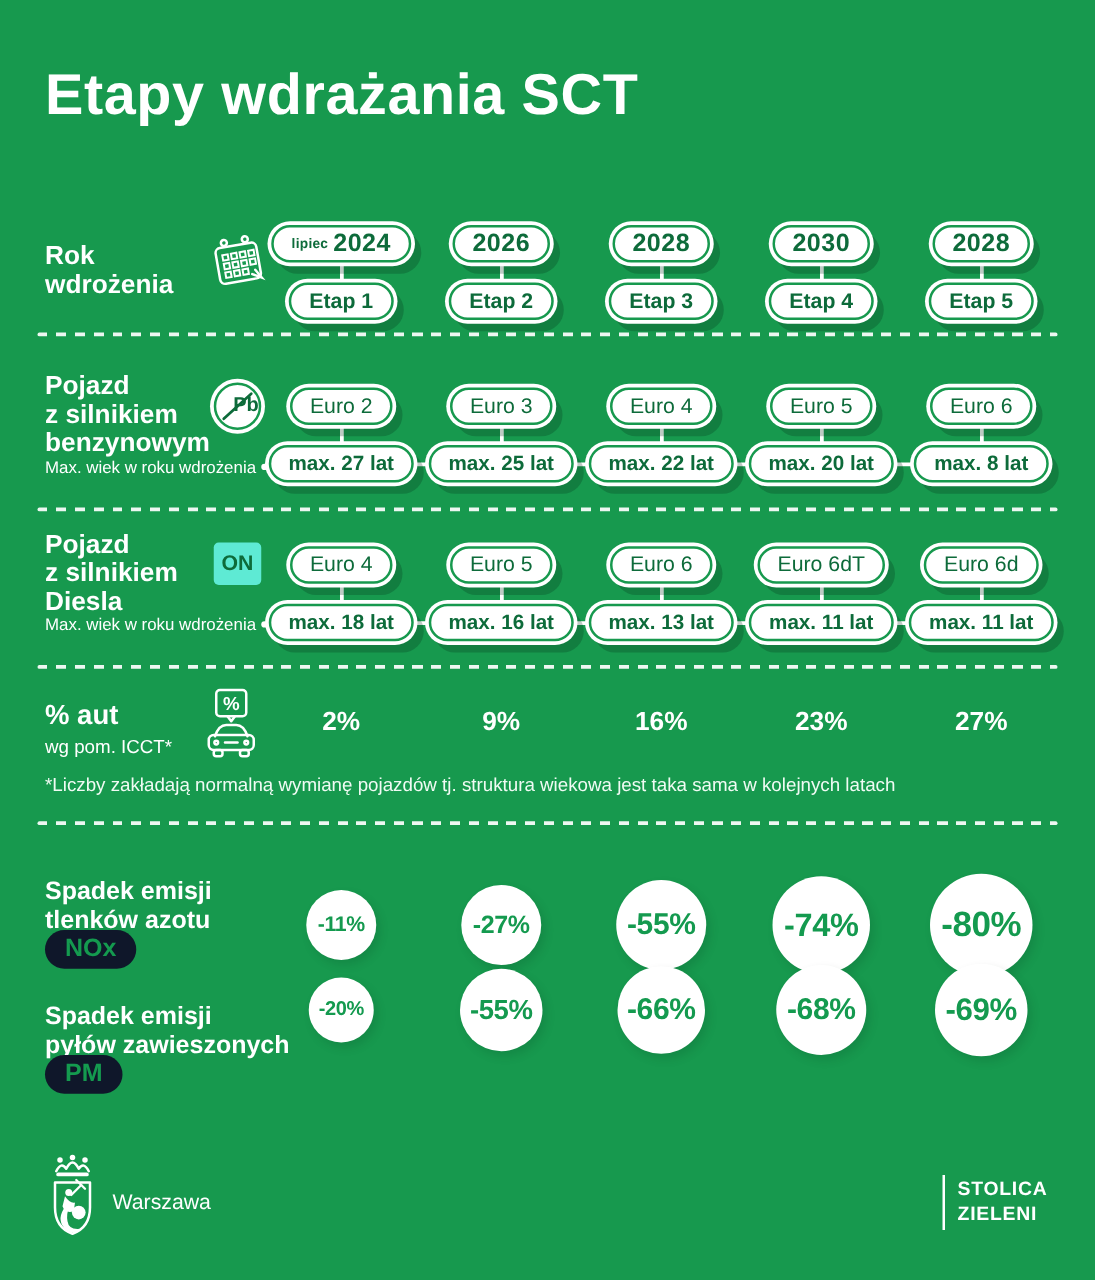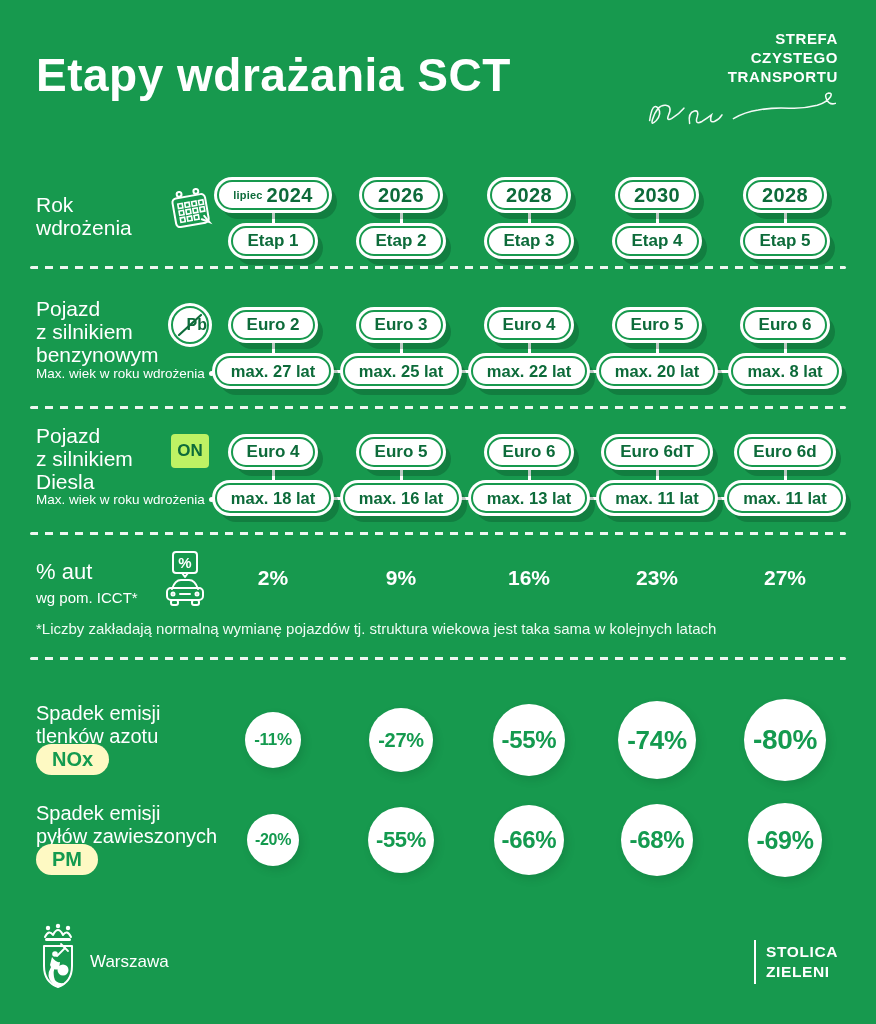--- a/index.html
+++ b/index.html
@@ -22,27 +22,27 @@
   .col{width:128px;display:flex;flex-direction:column;align-items:center}
 
   
   .pill{display:inline-flex;align-items:center;justify-content:center;background:#fff;
         border:2px solid var(--bg);border-radius:999px;
         box-shadow:0 0 0 3px #fff,6px 7px 0 2px rgba(4,49,26,.26);
         color:var(--dark);height:30px;padding:0 14px;min-width:78px;white-space:nowrap;z-index:2}
   .pill.year{font-weight:800;font-size:20px;letter-spacing:.4px}
   .pill .prefix{font-size:11px;font-weight:800;margin-right:4px;letter-spacing:.2px}
   .pill.etap{font-weight:600;font-size:17px}
-  .pill.euro{font-weight:700;font-size:17px}
+  .pill.euro{font-weight:400;font-size:17px}
   .pill.age{font-weight:600;font-size:16.5px}
   .vline{width:3px;height:16px;background:#fff;z-index:1}
   .hline{position:absolute;left:64px;right:64px;height:3px;background:#fff;z-index:0}
 
   
-  .row-title{position:absolute;left:36px;color:#fff;font-weight:400;font-size:21px;line-height:23px}
+  .row-title{position:absolute;left:36px;color:#fff;font-weight:700;font-size:21px;line-height:23px}
   .row-sub{position:absolute;left:36px;color:#fff;font-size:13.5px;display:flex;align-items:center;gap:4px;white-space:nowrap}
   .row-sub .dot{width:5px;height:5px;border-radius:50%;background:#fff}
   .row-sub .seg{width:13px;height:2px;background:#fff}
 
   
   .divider{position:absolute;left:30px;right:30px;height:3px;
            background:repeating-linear-gradient(90deg,rgba(255,255,255,.92) 0 8px,transparent 8px 15px);
            border-radius:2px}
 
   
@@ -55,55 +55,44 @@
   .row-nox .col:nth-child(1) .circle{width:56px;height:56px;font-size:17px}
   .row-nox .col:nth-child(2) .circle{width:64px;height:64px;font-size:20px}
   .row-nox .col:nth-child(3) .circle{width:72px;height:72px;font-size:24px}
   .row-nox .col:nth-child(4) .circle{width:78px;height:78px;font-size:26px}
   .row-nox .col:nth-child(5) .circle{width:82px;height:82px;font-size:28px}
   .row-pm .col:nth-child(1) .circle{width:52px;height:52px;font-size:16px}
   .row-pm .col:nth-child(2) .circle{width:66px;height:66px;font-size:22px}
   .row-pm .col:nth-child(3) .circle{width:70px;height:70px;font-size:24px}
   .row-pm .col:nth-child(4) .circle{width:72px;height:72px;font-size:24px}
   .row-pm .col:nth-child(5) .circle{width:74px;height:74px;font-size:25px}
-  .badge{position:absolute;left:36px;display:inline-block;background:#fef9c3;color:var(--circle);
+  .badge{position:absolute;left:36px;display:inline-block;background:#0f172a;color:var(--circle);
          font-weight:800;font-size:20px;padding:4px 16px;border-radius:999px}
 
   
   .icon-wrap{position:absolute}
   .icon-pb{width:38px;height:38px;border-radius:50%;background:#fff;border:2px solid var(--bg);
            box-shadow:0 0 0 3px #fff;display:flex;align-items:center;justify-content:flex-end;position:relative}
   .icon-pb span{font-size:16px;font-weight:700;color:var(--dark)}
   .icon-pb svg{position:absolute;left:0;top:0}
-  .icon-on{width:38px;height:34px;border-radius:4px;background:#bef264;display:flex;align-items:center;justify-content:center;
+  .icon-on{width:38px;height:34px;border-radius:4px;background:#5eead4;display:flex;align-items:center;justify-content:center;
            font-size:17px;font-weight:700;color:var(--dark)}
 
   
   .footer-city{position:absolute;left:90px;top:952px;color:#fff;font-size:17px}
   .footer-right{position:absolute;right:38px;top:940px;display:flex;gap:10px;align-items:center}
   .footer-right .bar{width:2px;height:44px;background:#fff}
   .footer-right .lines{color:#fff;font-weight:800;font-size:15.5px;line-height:1.3;letter-spacing:.6px}
 </style>
 </head>
 <body>
 
 <div class="page">
 
   <div class="title">Etapy wdrażania SCT</div>
-  <div class="brand">
-    <div>STREFA</div>
-    <div>CZYSTEGO</div>
-    <div>TRANSPORTU</div>
-    <svg width="200" height="42" viewBox="0 0 210 44">
-      <g fill="none" stroke="#ffffff" stroke-width="1.6" stroke-linecap="round" opacity="0.95">
-        <path d="M8 32 q3 -20 9 -13 q4 6 -2 13 q-6 6 -4 -1 q5 -16 14 -15 q7 1 3 10 q-3 7 3 4 q8 -5 13 -11 m6 16 q-2 -11 5 -13 q5 -1 3 6 q-3 9 5 5 q6 -4 10 -7 q-3 9 3 7 q5 -2 8 -7"></path>
-        <path d="M96 30 q12 -7 26 -9 q16 -3 32 -2 q14 1 30 -3 q10 -3 14 -9 q2 -4 -2 -4 q-5 1 -2 7 q3 6 9 4"></path>
-      </g>
-    </svg>
-  </div>
 
   <div class="row-title" style="top:193px">
     <div>Rok</div>
     <div>wdrożenia</div>
   </div>
   <div class="icon-wrap" style="left:168px;top:186px">
     <svg width="46" height="48" viewBox="0 0 46 48" style="transform:rotate(-10deg)">
       <g fill="none" stroke="#fff" stroke-width="2" stroke-linecap="round">
         <rect x="6" y="10" width="33" height="29" rx="4"></rect>
         <circle cx="14" cy="6.5" r="2.4"></circle>
@@ -322,21 +311,21 @@
     <div class="col">
         <div class="circle">-80%</div>
       </div>
   </div>
 
   <div class="row-title" style="top:802px;font-size:20px">
     <div>Spadek emisji</div>
     <div>pyłów zawieszonych</div>
   </div>
   <div class="badge" style="top:844px">PM</div>
-  <div class="cols row-pm" style="top:800px;height:80px;align-items:center">
+  <div class="cols row-pm" style="top:768px;height:80px;align-items:center">
     <div class="col">
         <div class="circle">-20%</div>
       </div>
     <div class="col">
         <div class="circle">-55%</div>
       </div>
     <div class="col">
         <div class="circle">-66%</div>
       </div>
     <div class="col">

